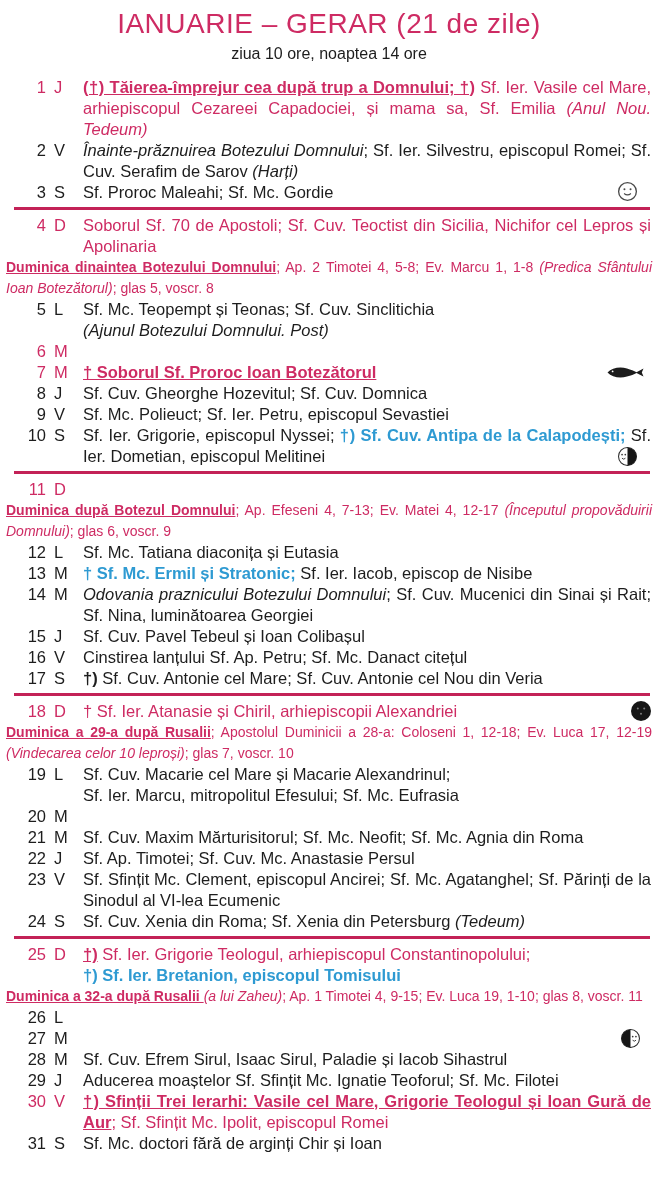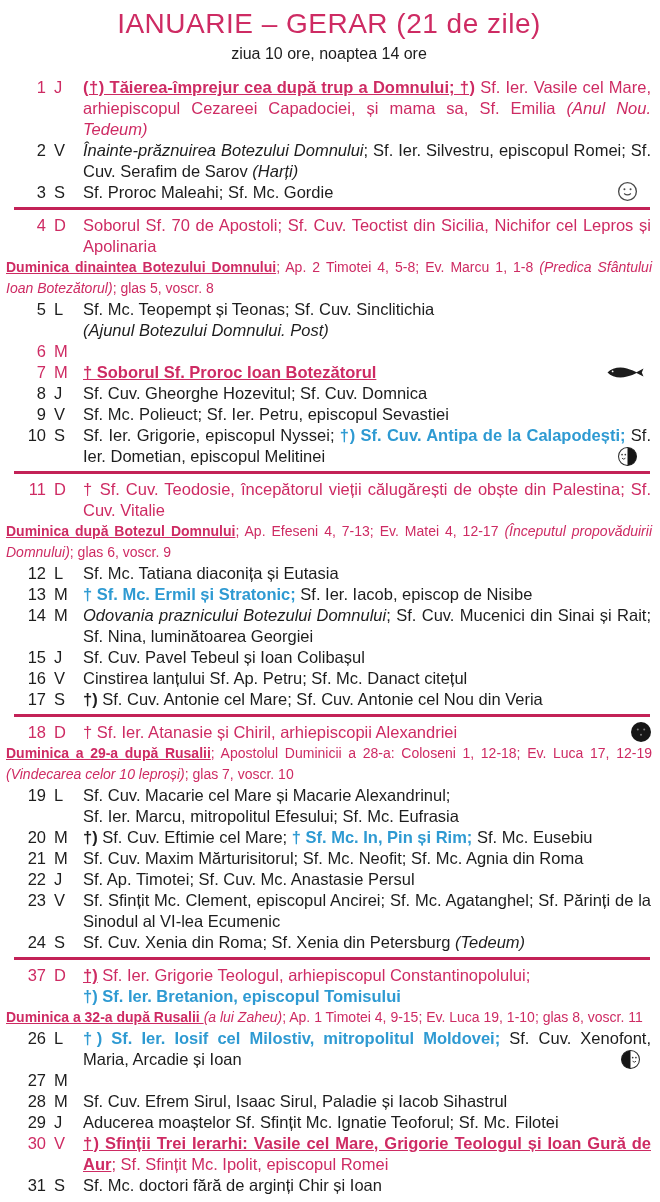--- a/index.html
+++ b/index.html
@@ -111,21 +111,20 @@
             <path d="M11 1.6 A9.4 9.4 0 0 1 11 20.4 Z" fill="#161616"></path>
             <circle cx="5.3" cy="9" r="0.9" fill="#3a3a3a"></circle>
             <circle cx="8.7" cy="9" r="0.9" fill="#3a3a3a"></circle>
             <path d="M5.2 12.8 Q7 14.8 8.8 12.8" fill="none" stroke="#3a3a3a" stroke-width="1"></path>
           </svg></span>
       </div>
       <div class="sep"></div>
       <div class="row tone-m">
         <span class="num">11</span>
         <span class="dow">D</span>
-        <div class="text"><span class="s-m">† Sf. Cuv. Teodosie, începătorul vieții călugărești de obște din Palestina; Sf. Cuv. Vitalie</span></div>
       </div>
       <div class="sunday"><span class="s-bm">Duminica după Botezul Domnului</span><span class="s-m">; Ap. Efeseni 4, 7-13; Ev. Matei 4, 12-17 </span><span class="s-im">(Începutul propovăduirii Domnului)</span><span class="s-m">; glas 6, voscr. 9</span></div>
       <div class="row tone-k">
         <span class="num">12</span>
         <span class="dow">L</span>
         <div class="text"><span class="s-k">Sf. Mc. Tatiana diaconița și Eutasia</span></div>
       </div>
       <div class="row tone-k">
         <span class="num">13</span>
         <span class="dow">M</span>
@@ -165,21 +164,20 @@
       </div>
       <div class="sunday"><span class="s-bm">Duminica a 29-a după Rusalii</span><span class="s-m">; Apostolul Duminicii a 28-a: Coloseni 1, 12-18; Ev. Luca 17, 12-19 </span><span class="s-im">(Vindecarea celor 10 leproși)</span><span class="s-m">; glas 7, voscr. 10</span></div>
       <div class="row tone-k">
         <span class="num">19</span>
         <span class="dow">L</span>
         <div class="text"><span class="s-k">Sf. Cuv. Macarie cel Mare și Macarie Alexandrinul;</span><br><span class="s-k">Sf. Ier. Marcu, mitropolitul Efesului; Sf. Mc. Eufrasia</span></div>
       </div>
       <div class="row tone-k">
         <span class="num">20</span>
         <span class="dow">M</span>
-        <div class="text"><span class="s-bk">†)</span><span class="s-k"> Sf. Cuv. Eftimie cel Mare; </span><span class="s-bb">† Sf. Mc. In, Pin și Rim;</span><span class="s-k"> Sf. Mc. Eusebiu</span></div>
       </div>
       <div class="row tone-k">
         <span class="num">21</span>
         <span class="dow">M</span>
         <div class="text"><span class="s-k">Sf. Cuv. Maxim Mărturisitorul; Sf. Mc. Neofit; Sf. Mc. Agnia din Roma</span></div>
       </div>
       <div class="row tone-k">
         <span class="num">22</span>
         <span class="dow">J</span>
         <div class="text"><span class="s-k">Sf. Ap. Timotei; Sf. Cuv. Mc. Anastasie Persul</span></div>
@@ -189,29 +187,28 @@
         <span class="dow">V</span>
         <div class="text"><span class="s-k">Sf. Sfințit Mc. Clement, episcopul Ancirei; Sf. Mc. Agatanghel; Sf. Părinți de la Sinodul al VI-lea Ecumenic</span></div>
       </div>
       <div class="row tone-k">
         <span class="num">24</span>
         <span class="dow">S</span>
         <div class="text"><span class="s-k">Sf. Cuv. Xenia din Roma; Sf. Xenia din Petersburg </span><span class="s-ik">(Tedeum)</span></div>
       </div>
       <div class="sep"></div>
       <div class="row tone-m">
-        <span class="num">37</span>
+        <span class="num">25</span>
         <span class="dow">D</span>
         <div class="text"><span class="s-bm">†)</span><span class="s-m"> Sf. Ier. Grigorie Teologul, arhiepiscopul Constantinopolului;</span><br><span class="s-bb">†) Sf. Ier. Bretanion, episcopul Tomisului</span></div>
       </div>
       <div class="sunday"><span class="s-bm">Duminica a 32-a după Rusalii </span><span class="s-im">(a lui Zaheu)</span><span class="s-m">; Ap. 1 Timotei 4, 9-15; Ev. Luca 19, 1-10; glas 8, voscr. 11</span></div>
       <div class="row tone-k">
         <span class="num">26</span>
         <span class="dow">L</span>
-        <div class="text"><span class="s-bb">†) Sf. Ier. Iosif cel Milostiv, mitropolitul Moldovei;</span><span class="s-k"> Sf. Cuv. Xenofont, Maria, Arcadie și Ioan</span></div>
         <span class="icon" style="right: 11px; top: 21px;"><svg width="21" height="21" viewBox="0 0 22 22">
             <circle cx="11" cy="11" r="9.4" fill="#fff" stroke="#2a2a2a" stroke-width="1.1"></circle>
             <path d="M11 1.6 A9.4 9.4 0 0 0 11 20.4 Z" fill="#161616"></path>
             <circle cx="13.3" cy="9" r="0.9" fill="#3a3a3a"></circle>
             <circle cx="16.7" cy="9" r="0.9" fill="#3a3a3a"></circle>
             <path d="M13.2 12.8 Q15 14.8 16.8 12.8" fill="none" stroke="#3a3a3a" stroke-width="1"></path>
           </svg></span>
       </div>
       <div class="row tone-k">
         <span class="num">27</span>

